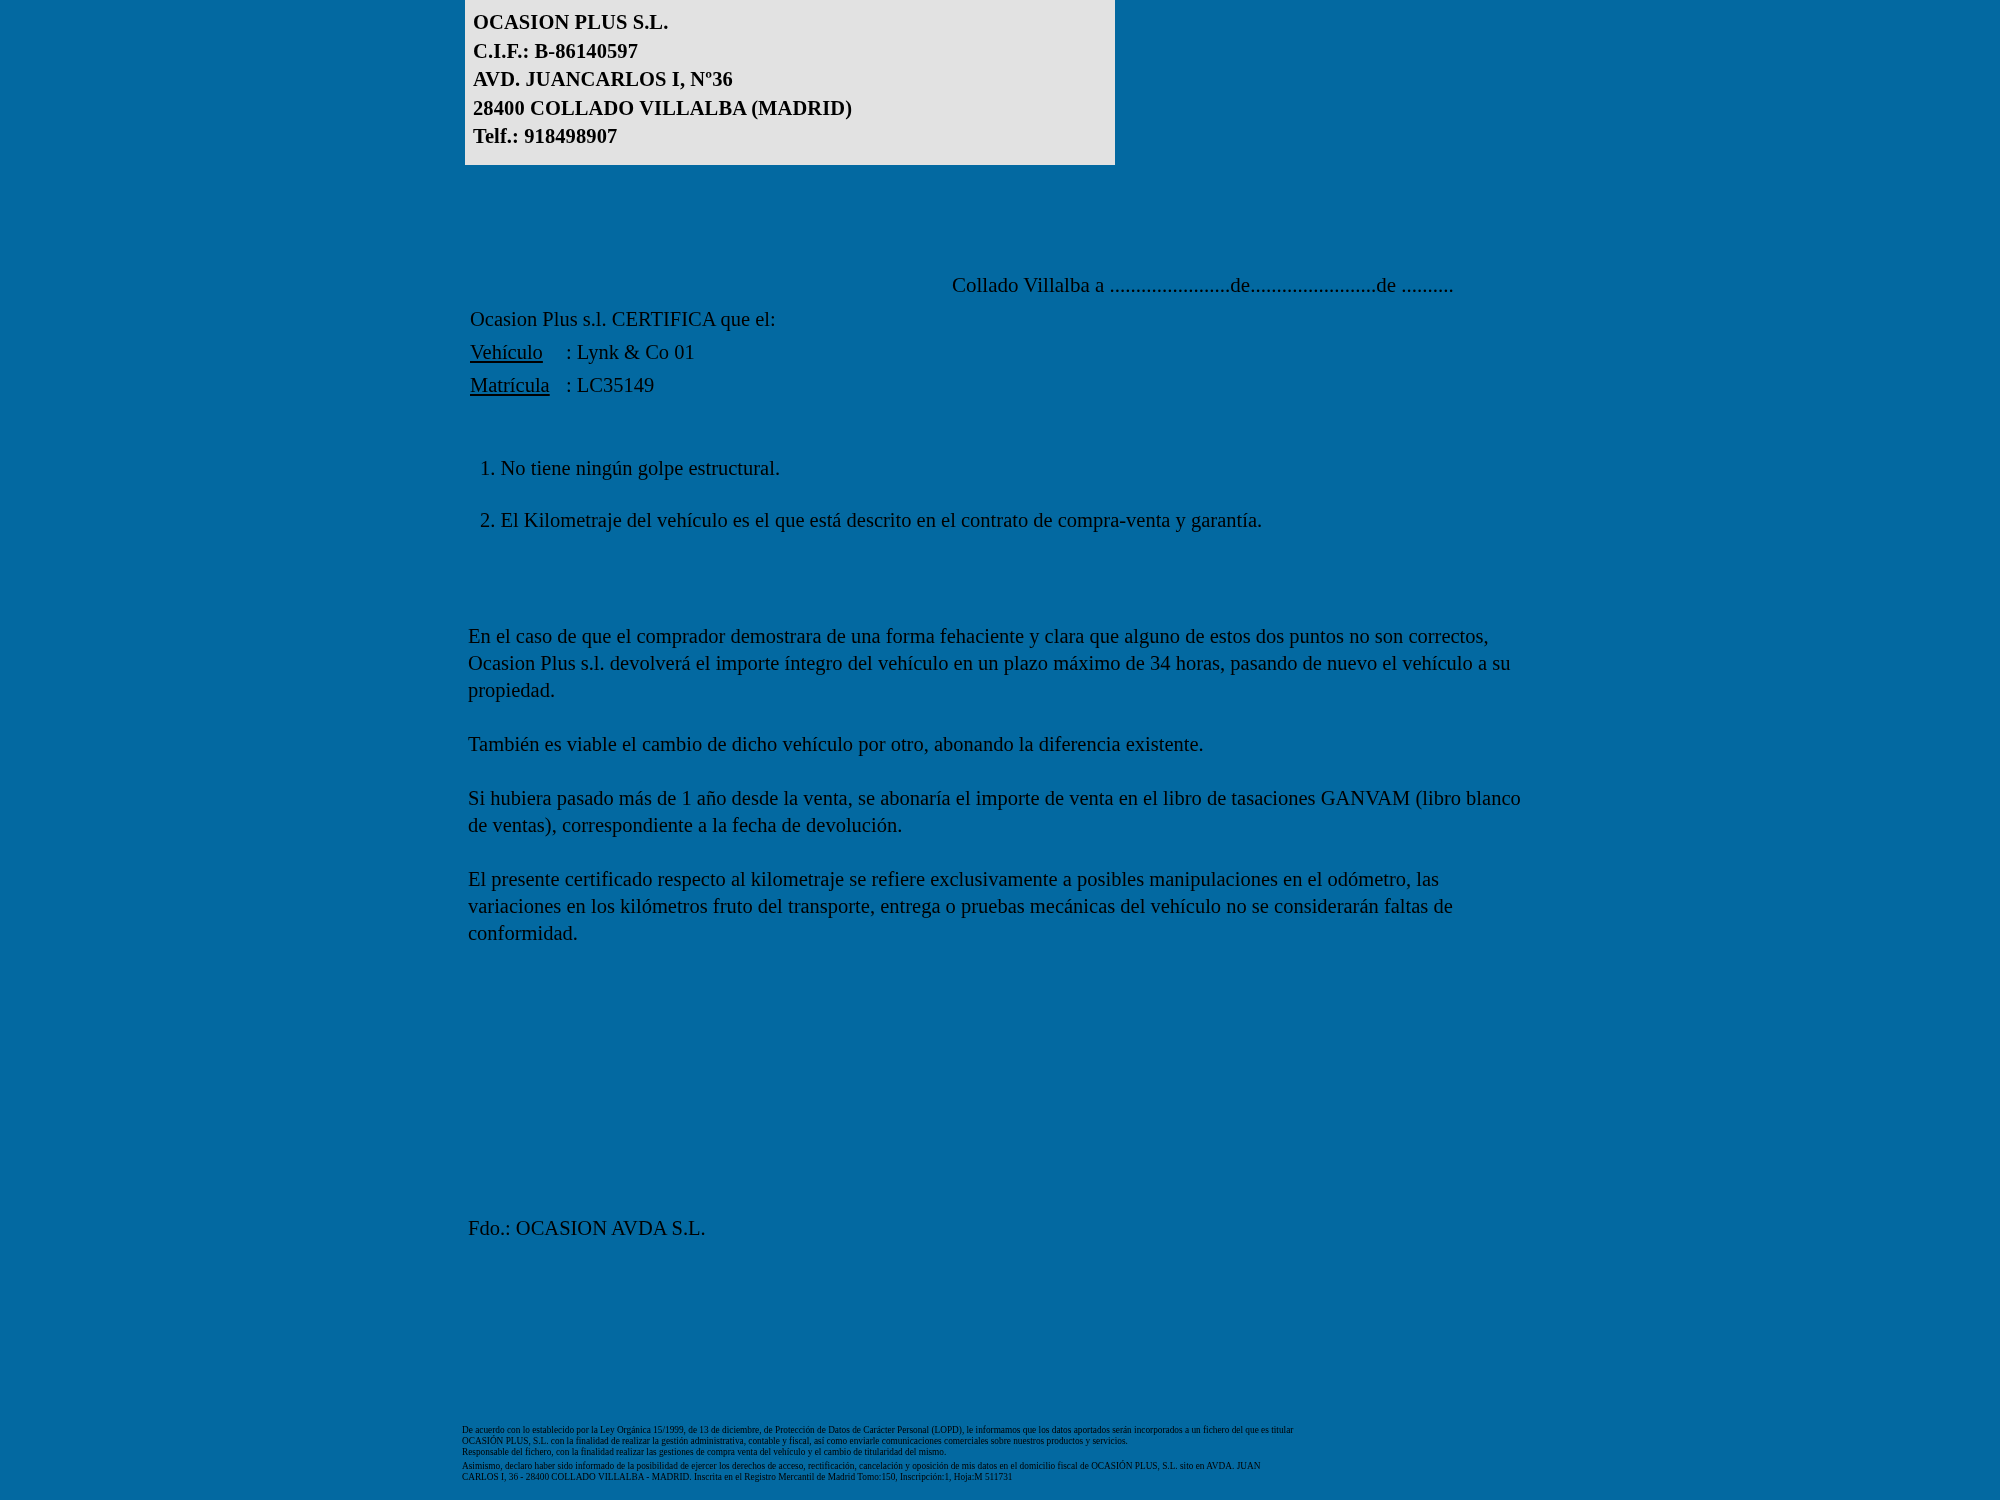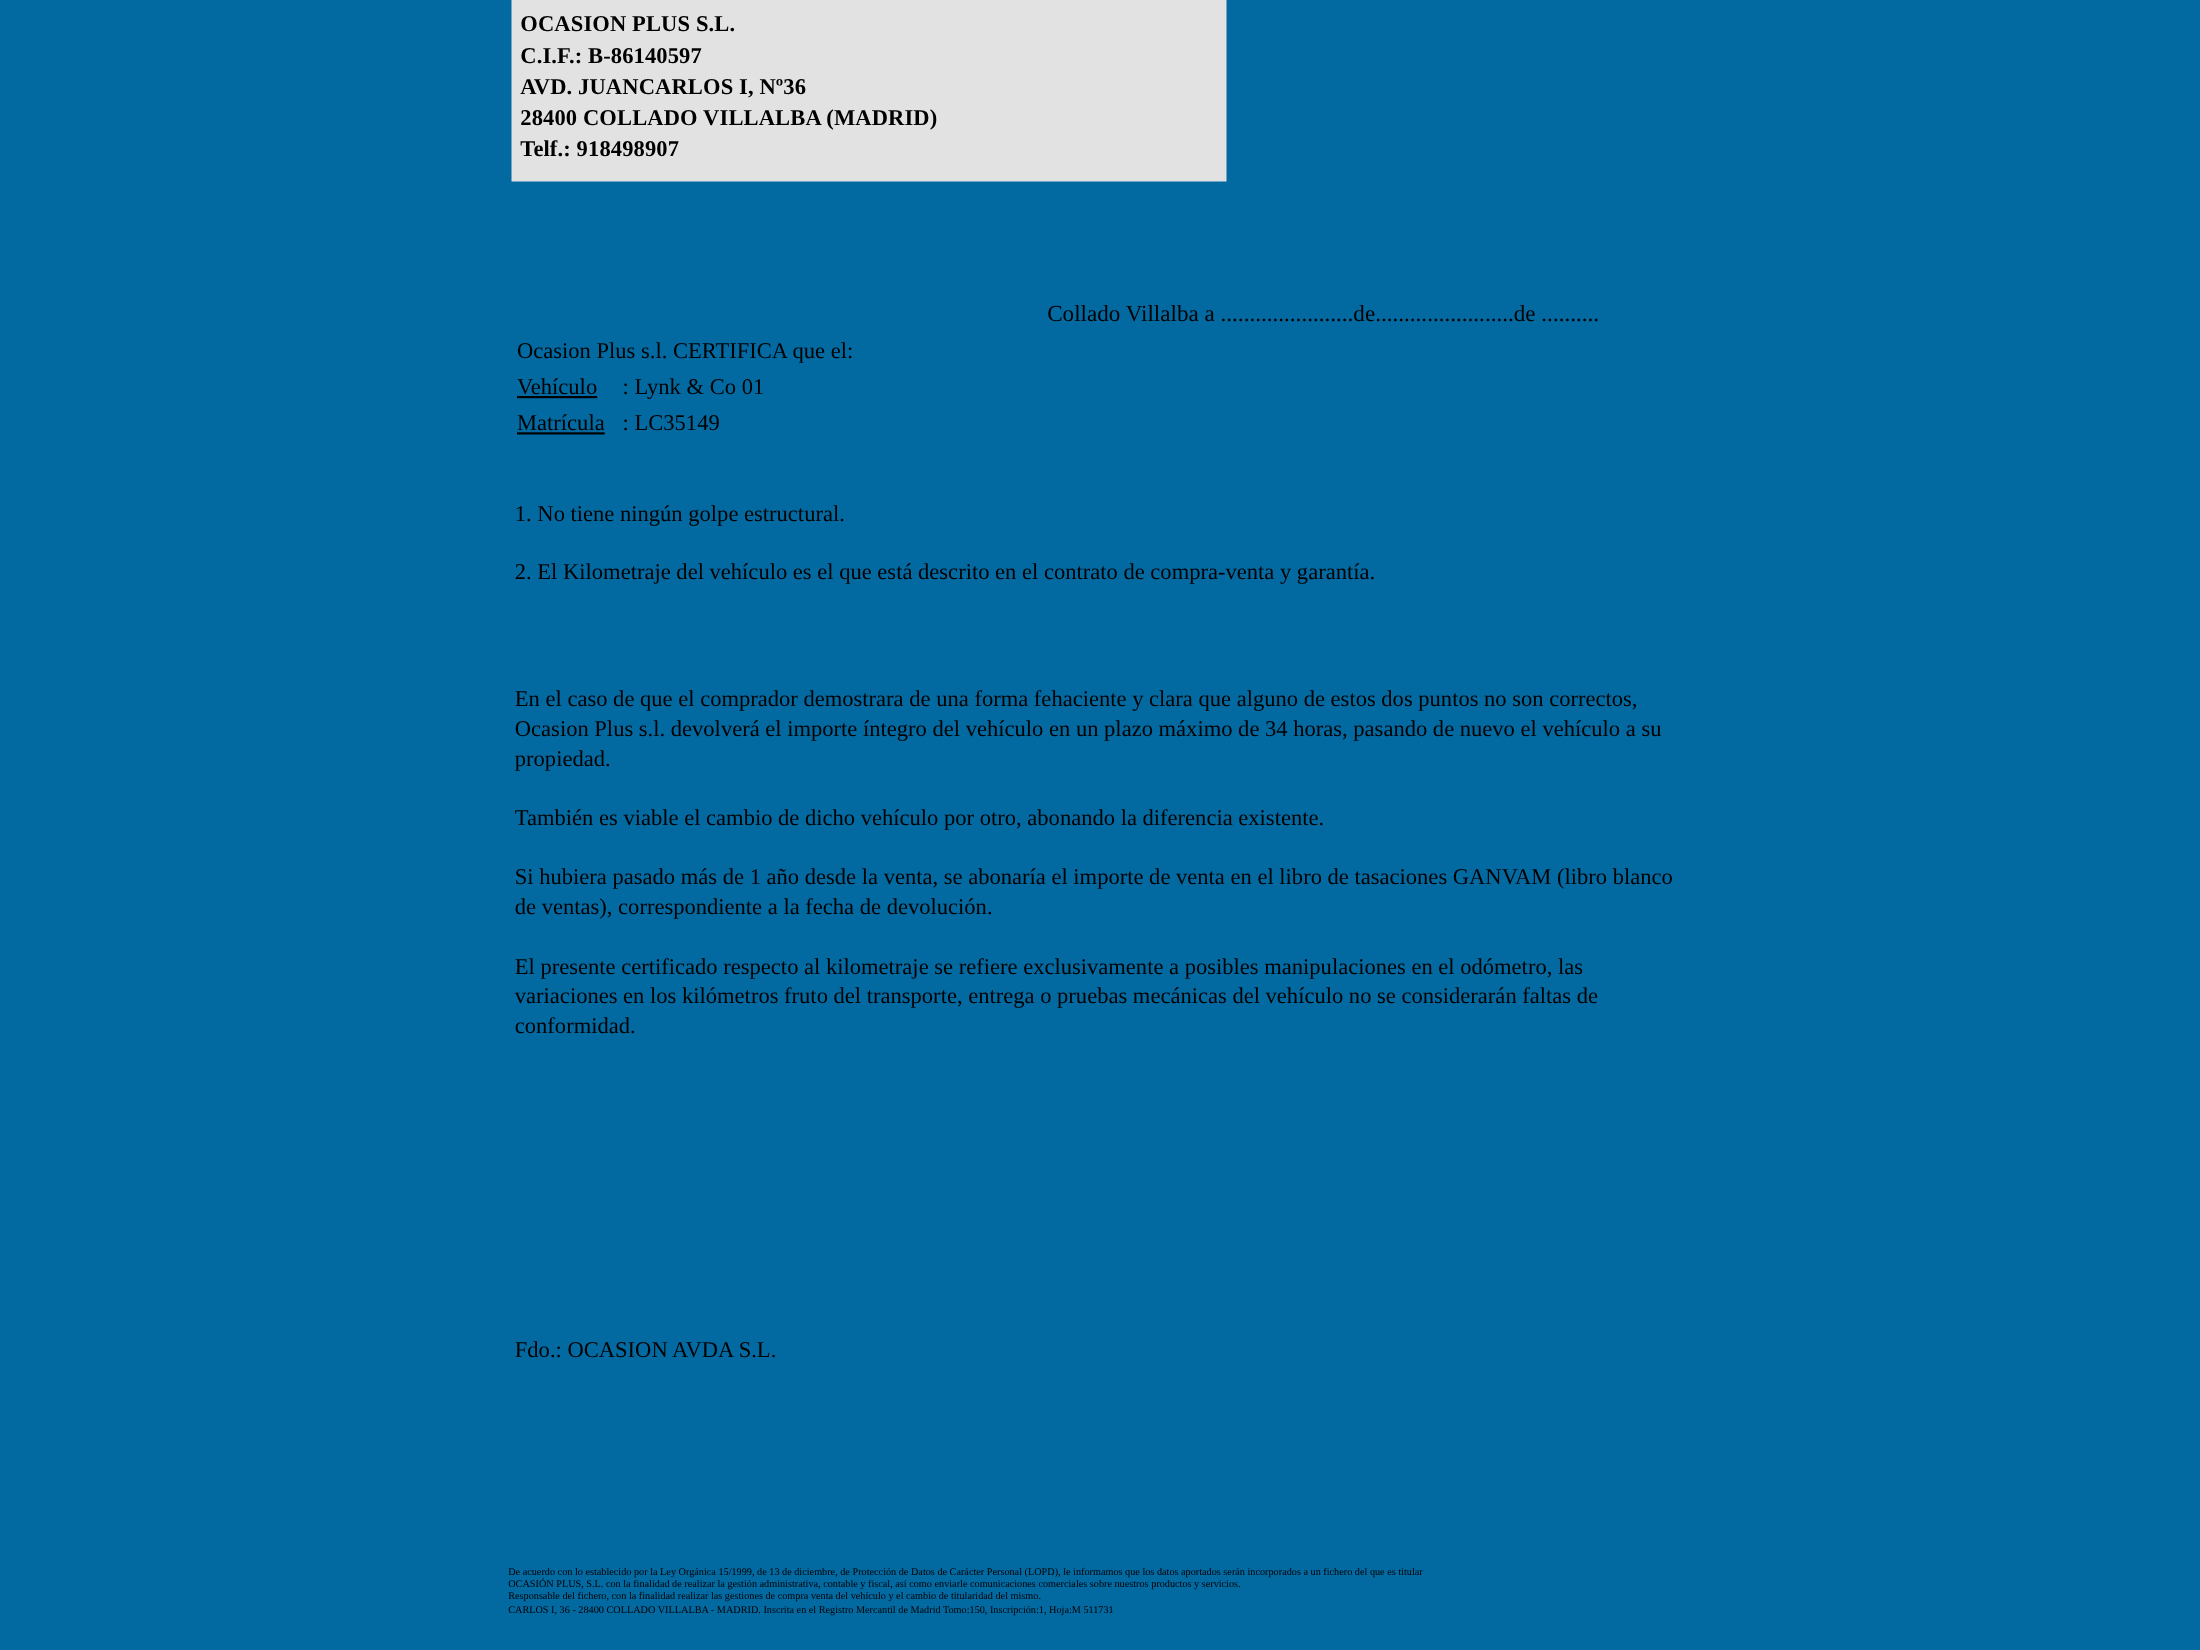--- a/index.html
+++ b/index.html
@@ -72,21 +72,21 @@
   
   .points {
     position: absolute;
     left: 468px;
     top: 455px;
     font-size: 20.5px;
     line-height: 26px;
     width: 1080px;
   }
   .points p {
-    margin: 0 0 26px 0;
+    margin: 0 0 26px 12px;
   }
 
   
   .body-text {
     position: absolute;
     left: 468px;
     top: 623px;
     width: 1065px;
     font-size: 20.5px;
     line-height: 27px;
@@ -159,16 +159,17 @@
     <p>Si hubiera pasado más de 1 año desde la venta, se abonaría el importe de venta en el libro de tasaciones GANVAM (libro blanco de ventas), correspondiente a la fecha de devolución.</p>
     <p>El presente certificado respecto al kilometraje se refiere exclusivamente a posibles manipulaciones en el odómetro, las variaciones en los kilómetros fruto del transporte, entrega o pruebas mecánicas del vehículo no se considerarán faltas de conformidad.</p>
   </div>
 
   <div class="signature">Fdo.: OCASION AVDA S.L.</div>
 
   <div class="footer-legal">
     <p>De acuerdo con lo establecido por la Ley Orgánica 15/1999, de 13 de diciembre, de Protección de Datos de Carácter Personal (LOPD), le informamos que los datos aportados serán incorporados a un fichero del que es titular</p>
     <p>OCASIÓN PLUS, S.L. con la finalidad de realizar la gestión administrativa, contable y fiscal, así como enviarle comunicaciones comerciales sobre nuestros productos y servicios.</p>
     <p>Responsable del fichero, con la finalidad realizar las gestiones de compra venta del vehículo y el cambio de titularidad del mismo.</p>
+    <p class="gap">Asimismo, declaro haber sido informado de la posibilidad de ejercer los derechos de acceso, rectificación, cancelación y oposición de mis datos en el domicilio fiscal de OCASIÓN PLUS, S.L. sito en AVDA. JUAN</p>
     <p>CARLOS I, 36 - 28400 COLLADO VILLALBA - MADRID. Inscrita en el Registro Mercantil de Madrid Tomo:150, Inscripción:1, Hoja:M 511731</p>
   </div>
 
 </div>
 
 </body></html>

